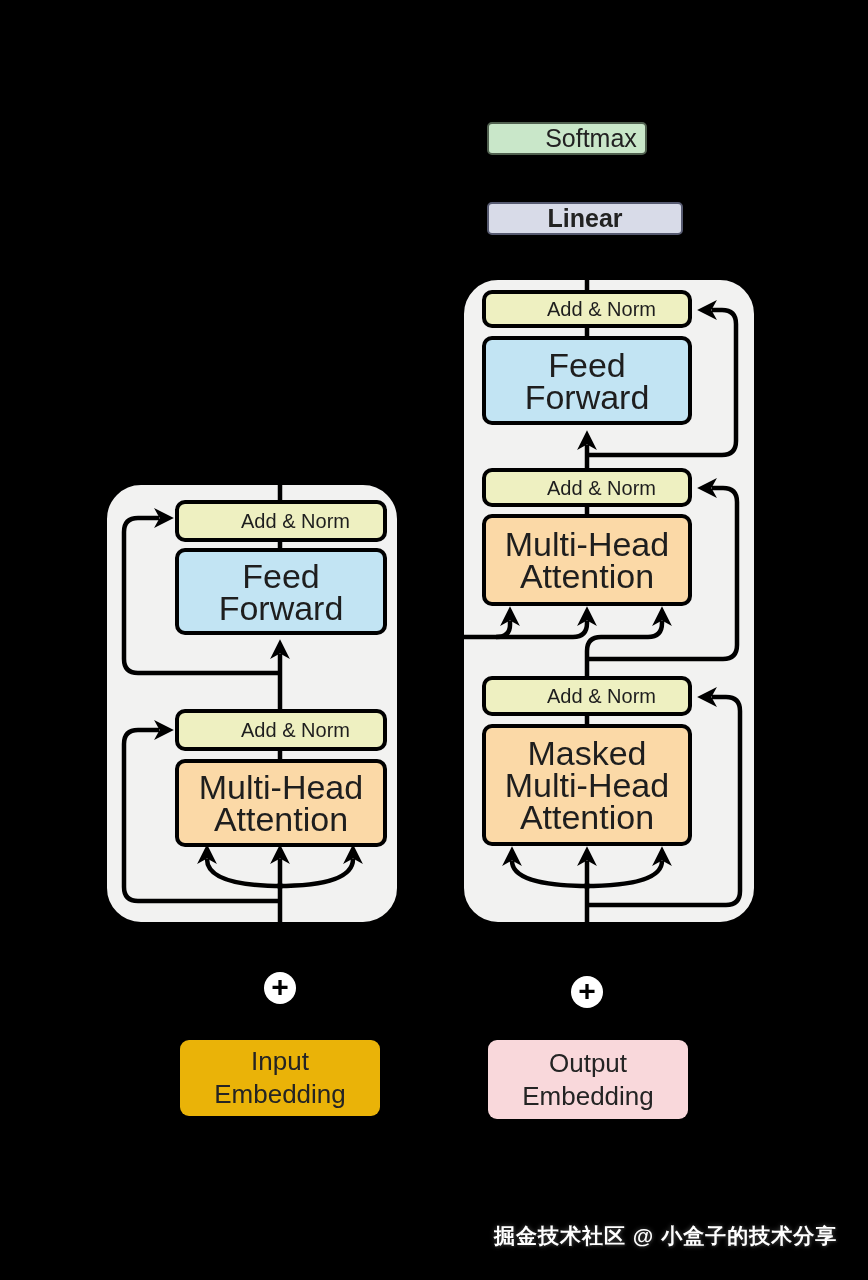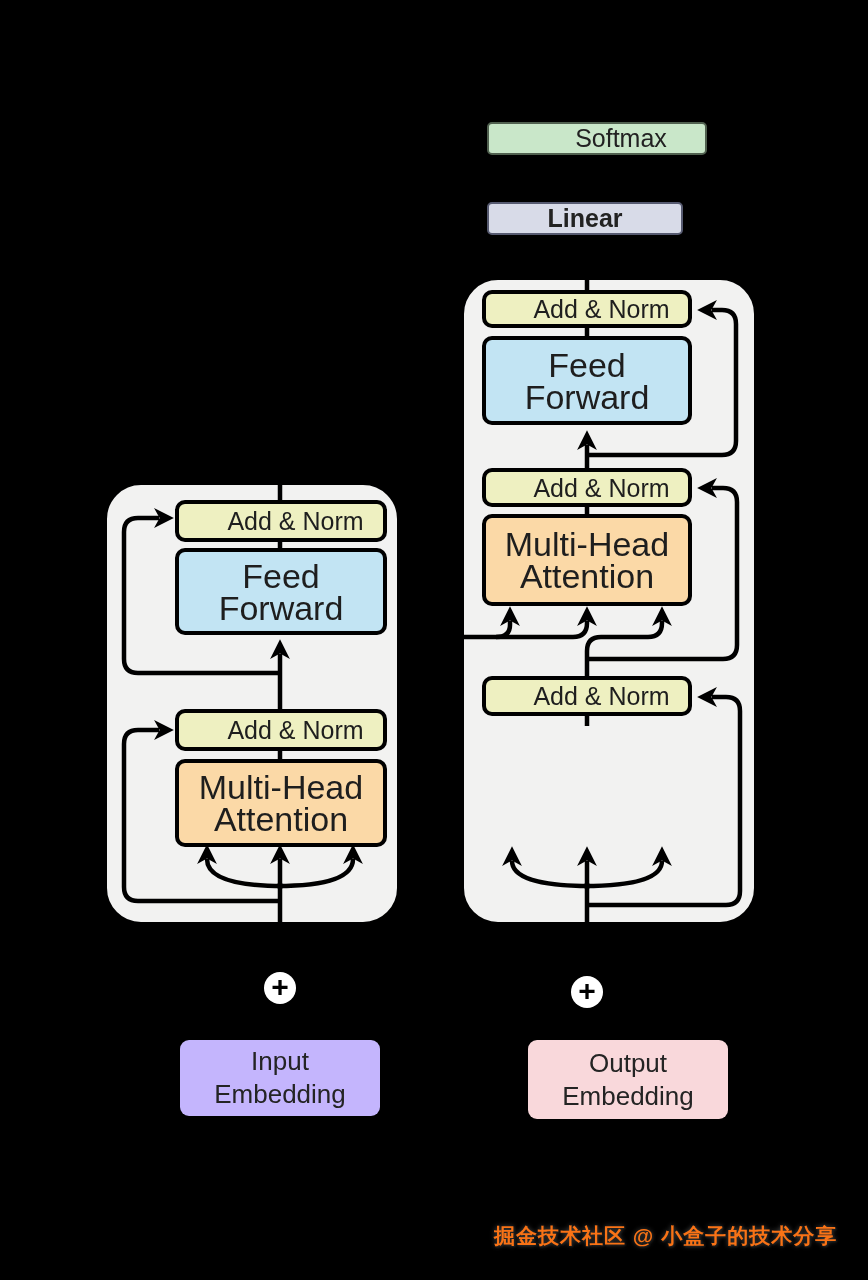--- a/index.html
+++ b/index.html
@@ -4,37 +4,37 @@
 <style>
   html,body{margin:0;padding:0;background:#000;}
   .stage{position:relative;width:868px;height:1280px;background:#000;overflow:hidden;
          font-family:"Liberation Sans",sans-serif;}
   .panel{position:absolute;box-sizing:border-box;border:4px solid #000;border-radius:38px;}
   .wires{position:absolute;left:0;top:0;pointer-events:none;}
   .box{position:absolute;box-sizing:border-box;border:4px solid #000;border-radius:10px;
        display:flex;align-items:center;justify-content:center;text-align:center;
        color:#1e1e1e;font-size:34px;line-height:32px;}
   .box .lbl{display:block;}
-  .an{font-size:25px;padding-left:29px;}
+  .an{font-size:20px;padding-left:29px;}
   .headbox{position:absolute;box-sizing:border-box;border-radius:5px;
        display:flex;align-items:center;justify-content:center;text-align:center;
        color:#222;font-size:25px;}
   .softmax{border:2px solid #50604f;}
   .linear{border:2px solid #565a70;font-weight:bold;}
   .emb{position:absolute;box-sizing:border-box;border-radius:9px;
        display:flex;align-items:center;justify-content:center;text-align:center;
        color:#242424;font-size:26px;line-height:33px;}
   .narrow{max-width:132px;}
   .embw{max-width:172px;}
   .plus{position:absolute;width:32px;height:32px;border-radius:50%;background:#fff;
         display:flex;align-items:center;justify-content:center;
         color:#000;font-size:30px;font-weight:bold;line-height:30px;}
   .plus span{position:relative;top:-1px;}
   .watermark{position:absolute;left:494px;top:1222px;width:374px;
-        color:#f97316;font-size:21px;font-weight:bold;letter-spacing:1px;
+        color:#ffffff;font-size:21px;font-weight:bold;letter-spacing:1px;
         text-shadow:1px 1px 2px #222, 0 0 5px #555;white-space:nowrap;}
 </style>
 </head>
 <body>
 
 <div class="stage" style="background-color: rgb(0, 0, 0);">
 
   <div class="panel" style="left: 460px; top: 276px; width: 298px; height: 650px; background-color: rgb(242, 242, 241);"></div>
   <div class="panel" style="left: 103px; top: 481px; width: 298px; height: 445px; background-color: rgb(242, 242, 241);"></div>
 
@@ -68,41 +68,44 @@
       <path d="M587,516 V505"></path>
       <path d="M587,470 V445" marker-end="url(#ah)"></path>
       <path d="M587,455 H722 Q736,455 736,441 V324 Q736,310 722,310 H712" marker-end="url(#ah)"></path>
       <path d="M587,338 V327"></path>
       <path d="M587,292 V238"></path>
       <path d="M587,202 V158"></path>
       <path d="M587,122 V89" marker-end="url(#ah)"></path>
     </g>
   </svg>
 
-  <div class="headbox softmax" style="left: 487px; top: 122px; width: 220px; height: 33px; background-color: rgb(201, 231, 201); padding-left: 48px;">
+  <div class="headbox softmax" style="left: 487px; top: 122px; width: 160px; height: 33px; background-color: rgb(201, 231, 201); padding-left: 48px;">
     <span class="lbl">Softmax</span>
   </div>
   <div class="headbox linear" style="left: 487px; top: 202px; width: 196px; height: 33px; background-color: rgb(216, 219, 232);">
     <span class="lbl">Linear</span>
   </div>
 
   <div class="box an" style="left: 482px; top: 290px; width: 210px; height: 38px; background-color: rgb(238, 240, 193);">
     <span class="lbl">Add &amp; Norm</span>
   </div>
   <div class="box" style="left: 482px; top: 336px; width: 210px; height: 89px; background-color: rgb(194, 228, 243);">
     <span class="lbl narrow">Feed Forward</span>
   </div>
   <div class="box an" style="left: 482px; top: 468px; width: 210px; height: 39px; background-color: rgb(238, 240, 193);">
     <span class="lbl">Add &amp; Norm</span>
   </div>
   <div class="box" style="left: 482px; top: 514px; width: 210px; height: 92px; background-color: rgb(251, 217, 167);">
     <span class="lbl">Multi-Head Attention</span>
   </div>
   <div class="box an" style="left: 482px; top: 676px; width: 210px; height: 40px; background-color: rgb(238, 240, 193);">
     <span class="lbl">Add &amp; Norm</span>
+  </div>
+  <div class="box" style="left: 482px; top: 724px; width: 210px; height: 122px; background-color: rgb(251, 217, 167);">
+    <span class="lbl">Masked Multi-Head Attention</span>
   </div>
 
   <div class="box an" style="left: 175px; top: 500px; width: 212px; height: 42px; background-color: rgb(238, 240, 193);">
     <span class="lbl">Add &amp; Norm</span>
   </div>
   <div class="box" style="left: 175px; top: 548px; width: 212px; height: 87px; background-color: rgb(194, 228, 243);">
     <span class="lbl narrow">Feed Forward</span>
   </div>
   <div class="box an" style="left: 175px; top: 709px; width: 212px; height: 42px; background-color: rgb(238, 240, 193);">
     <span class="lbl">Add &amp; Norm</span>
@@ -111,22 +114,22 @@
     <span class="lbl">Multi-Head Attention</span>
   </div>
 
   <div class="plus" style="left:264px;top:972px;">
     <span>+</span>
   </div>
   <div class="plus" style="left:571px;top:976px;">
     <span>+</span>
   </div>
 
-  <div class="emb" style="left: 180px; top: 1040px; width: 200px; height: 76px; background-color: #c4b5fd;">
+  <div class="emb" style="left: 180px; top: 1040px; width: 200px; height: 76px; background-color: #eab308;">
     <span class="lbl embw">Input Embedding</span>
   </div>
-  <div class="emb" style="left: 488px; top: 1040px; width: 200px; height: 79px; background-color: rgb(249, 216, 219); margin-left: 40px;">
+  <div class="emb" style="left: 488px; top: 1040px; width: 200px; height: 79px; background-color: rgb(249, 216, 219);">
     <span class="lbl embw">Output Embedding</span>
   </div>
 
   <div class="watermark">掘金技术社区 @ 小盒子的技术分享</div>
 
 </div>
 
 </body></html>

